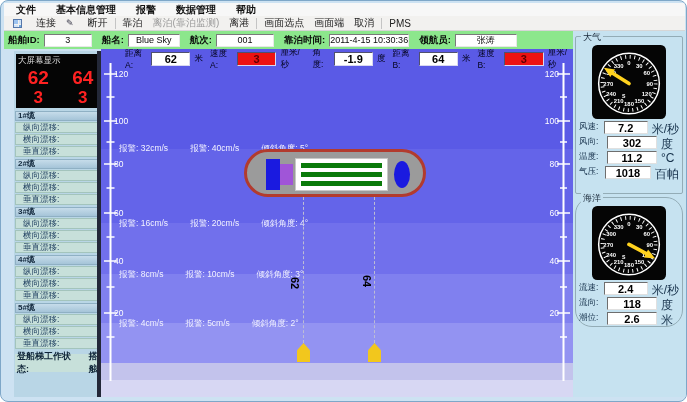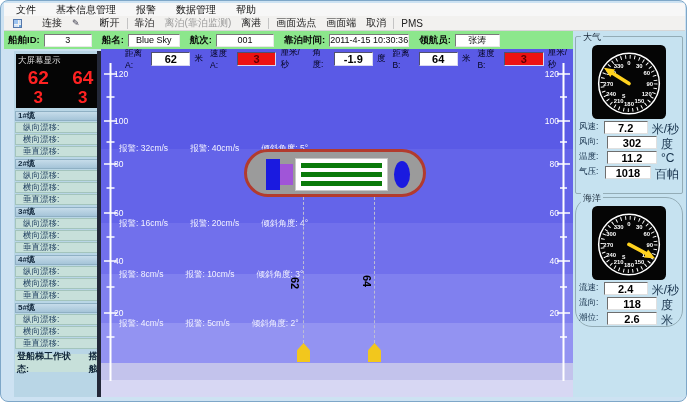--- a/index.html
+++ b/index.html
@@ -2,45 +2,45 @@
 <html><head>
 <meta charset="utf-8">
 <style>
   * { margin:0; padding:0; box-sizing:border-box; }
   body { background:#fff; font-family:"Liberation Sans","DejaVu Sans",sans-serif; }
   .window { position:relative; width:687px; height:402px; background:#cde2f2;
             border:1px solid #7ea7c8; border-radius:8px; overflow:hidden; }
   
   .menubar { position:absolute; left:3px; top:2px; width:681px; height:13px;
              background:#f7f7f7; display:flex; align-items:center; gap:20px;
-             padding-left:12px; font-size:10px; color:#111; }
+             padding-left:12px; font-size:10px; color:#111;font-weight:bold; }
   .menubar span { cursor:default; }
   
   .toolbar { position:absolute; left:3px; top:15px; width:681px; height:15px;
              background:#f2f1ef; border-bottom:1px solid #d6d6d6; display:flex;
              align-items:center; font-size:10px; color:#222; padding-left:4px; }
-  .tbtn { display:flex; align-items:center; gap:20px; padding:0 5px; height:13px; }
+  .tbtn { display:flex; align-items:center; gap:14px; padding:0 5px; height:13px; }
   .tbtn.disabled { color:#9a9a9a; }
   .tsep { width:1px; height:11px; background:#c4c4c4; margin:0 2px; }
   .ico-grid { width:9px; height:9px; border:1px solid #5577aa; background:
       linear-gradient(#9cc3ef 0 0) 0 0/4px 4px no-repeat,
       linear-gradient(#6fa8dd 0 0) 5px 5px/4px 4px no-repeat,
       linear-gradient(#cfe3f7 0 0) 5px 0/4px 4px no-repeat,
       linear-gradient(#cfe3f7 0 0) 0 5px/4px 4px no-repeat; }
   .ico-pen { font-size:9px; line-height:9px; color:#334; }
   
   .infobar { position:absolute; left:3px; top:30px; width:569px; height:18px;
              background:#8ce78c; display:flex; align-items:center; font-size:9.5px;
              font-weight:bold; color:#0a0a0a; padding-left:4px; }
   .ifield { display:flex; align-items:center; margin-right:10px; }
   .ifield .lbl { margin-right:4px; white-space:nowrap; }
   .ibox { background:#fff; border:1px solid; border-color:#7a7a7a #e8e8e8 #e8e8e8 #7a7a7a;
           height:13px; font-size:9px; font-weight:normal; display:flex;
           align-items:center; justify-content:center; white-space:nowrap; }
-  .w-id{width:48px} .w-name{width:52px} .w-voy{width:58px} .w-time{width:80px} .w-pilot{width:45px}
+  .w-id{width:48px} .w-name{width:52px} .w-voy{width:58px} .w-time{width:80px} .w-pilot{width:62px}
   
   .left-panel { position:absolute; left:13px; top:50px; width:93px; height:346px;
                 background:#b9d6e6; }
   .divider { position:absolute; left:96px; top:50px; width:4px; height:346px; background:#232838; }
   .big-display { position:absolute; left:2px; top:3px; width:89px; height:54px;
                  background:#050505; color:#e8e8e8; }
   .bd-title { font-size:8.5px; padding:1px 0 0 2px; color:#dcdcdc; }
   .bd-row { display:flex; justify-content:space-around; color:#ff2222; font-weight:bold; }
   .bd-row.r1 { font-size:19px; line-height:21px; }
   .bd-row.r2 { font-size:17px; line-height:19px; }

